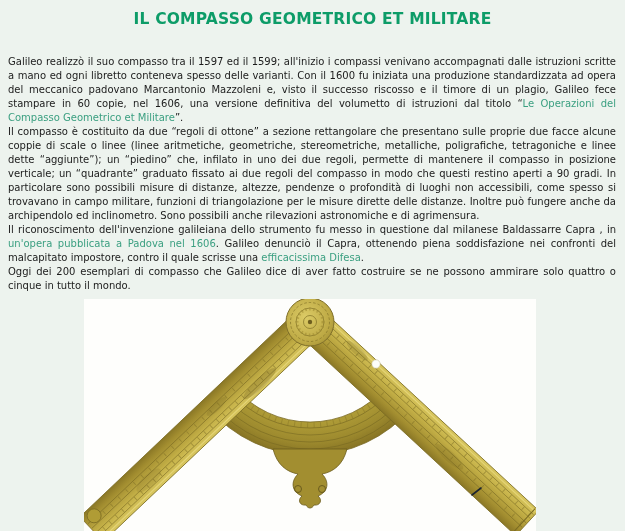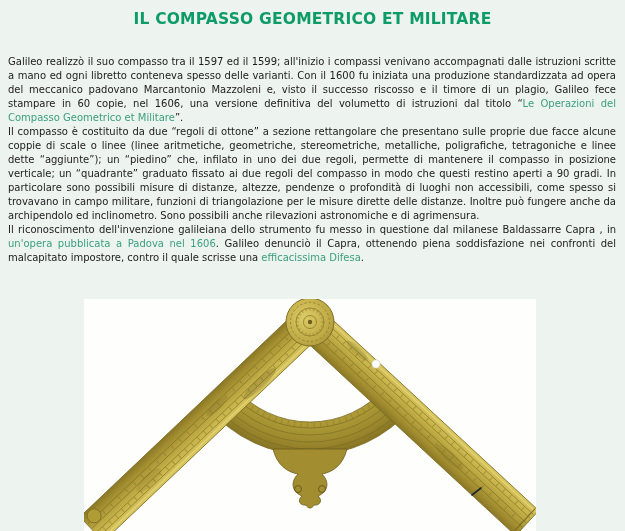--- a/index.html
+++ b/index.html
@@ -42,20 +42,21 @@
 <div class="page">
 
   <h1 class="title">
     <span>IL COMPASSO GEOMETRICO ET MILITARE</span><br>
   </h1>
 
   <div class="article">
       <div class="para"><span>Galileo realizzò il suo compasso tra il 1597 ed il 1599; all'inizio i compassi venivano accompagnati dalle istruzioni scritte a mano ed ogni libretto conteneva spesso delle varianti. Con il 1600 fu iniziata una produzione standardizzata ad opera del meccanico padovano Marcantonio Mazzoleni e, visto il successo riscosso e il timore di un plagio, Galileo fece stampare in 60 copie, nel 1606, una versione definitiva del volumetto di istruzioni dal titolo “</span><a class="lnk" href="#">Le Operazioni del Compasso Geometrico et Militare</a><span>”.</span></div>
       <div class="para"><span>Il compasso è costituito da due “regoli di ottone” a sezione rettangolare che presentano sulle proprie due facce alcune coppie di scale o linee (linee aritmetiche, geometriche, stereometriche, metalliche, poligrafiche, tetragoniche e linee dette “aggiunte”); un “piedino” che, infilato in uno dei due regoli, permette di mantenere il compasso in posizione verticale; un “quadrante” graduato fissato ai due regoli del compasso in modo che questi restino aperti a 90 gradi. In particolare sono possibili misure di distanze, altezze, pendenze o profondità di luoghi non accessibili, come spesso si trovavano in campo militare, funzioni di triangolazione per le misure dirette delle distanze. Inoltre può fungere anche da archipendolo ed inclinometro. Sono possibili anche rilevazioni astronomiche e di agrimensura.</span></div>
       <div class="para"><span>Il riconoscimento dell'invenzione galileiana dello strumento fu messo in questione dal milanese Baldassarre Capra , in </span><a class="lnk" href="#">un'opera pubblicata a Padova nel 1606</a><span>. Galileo denunciò il Capra, ottenendo piena soddisfazione nei confronti del malcapitato impostore, contro il quale scrisse una </span><a class="lnk" href="#">efficacissima Difesa</a><span>.</span></div>
+      <div class="para"><span>Oggi dei 200 esemplari di compasso che Galileo dice di aver fatto costruire se ne possono ammirare solo quattro o cinque in tutto il mondo.</span></div>
     </div>
 
   <div class="photo">
     <svg width="452" height="232" viewBox="0 0 452 232" xmlns="http://www.w3.org/2000/svg">
       <defs>
         <linearGradient id="legGrad" x1="0" y1="0" x2="0" y2="1">
           <stop offset="0" stop-color="#d9c75f"></stop>
           <stop offset="0.35" stop-color="#c4b047"></stop>
           <stop offset="0.8" stop-color="#a18c2f"></stop>
           <stop offset="1" stop-color="#8a7726"></stop>

